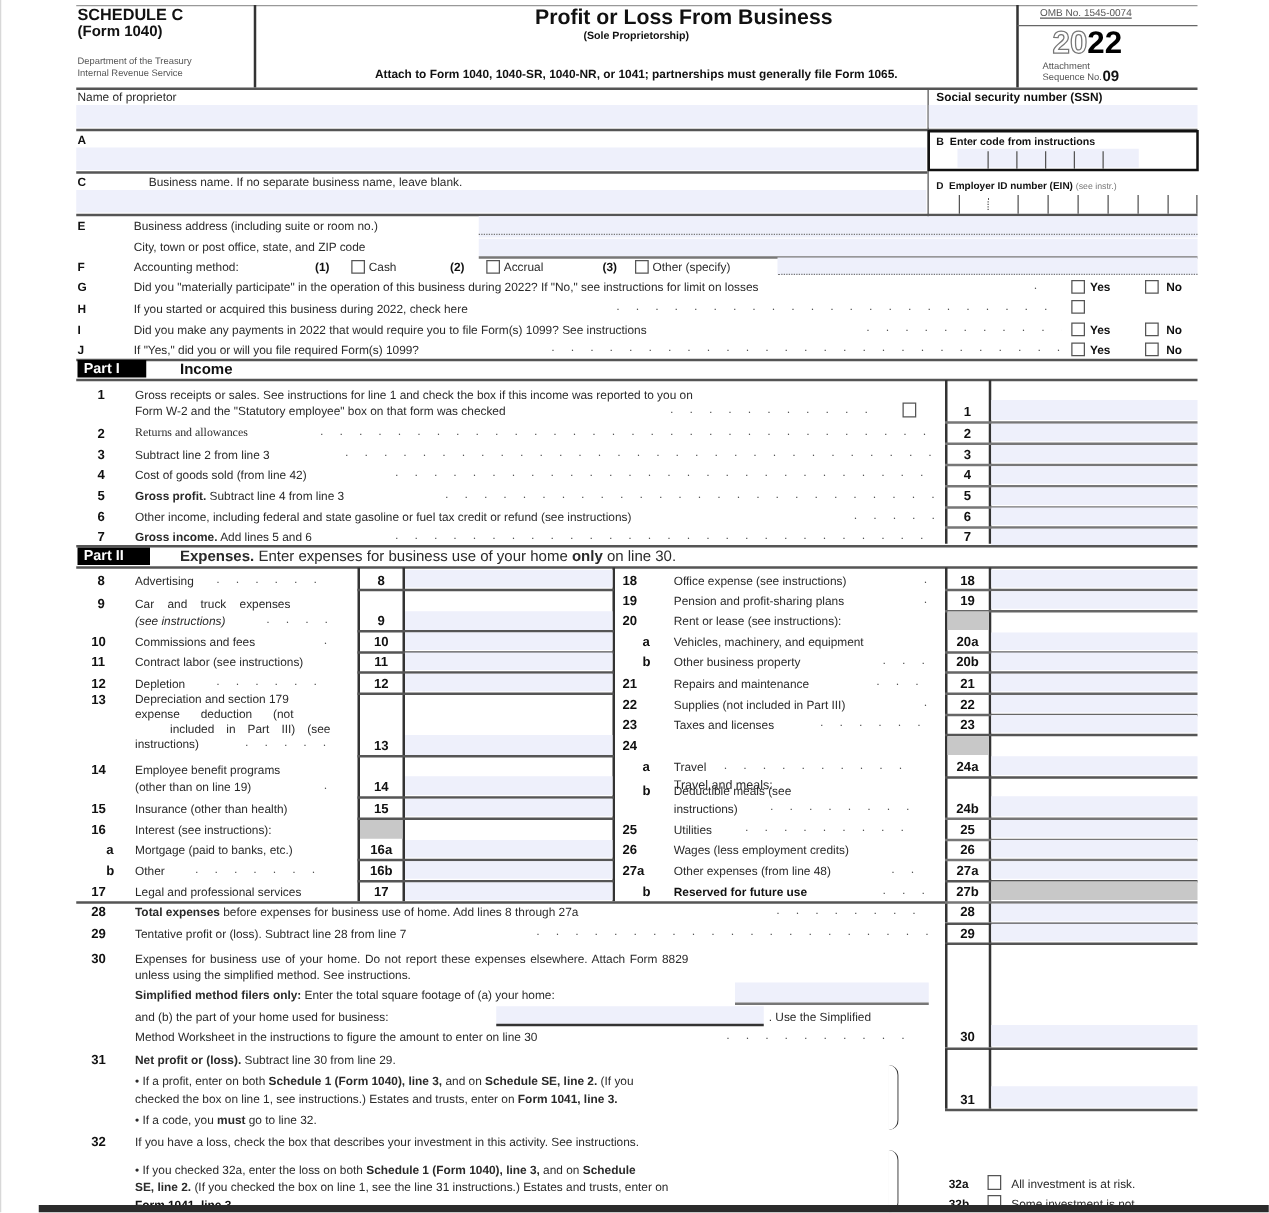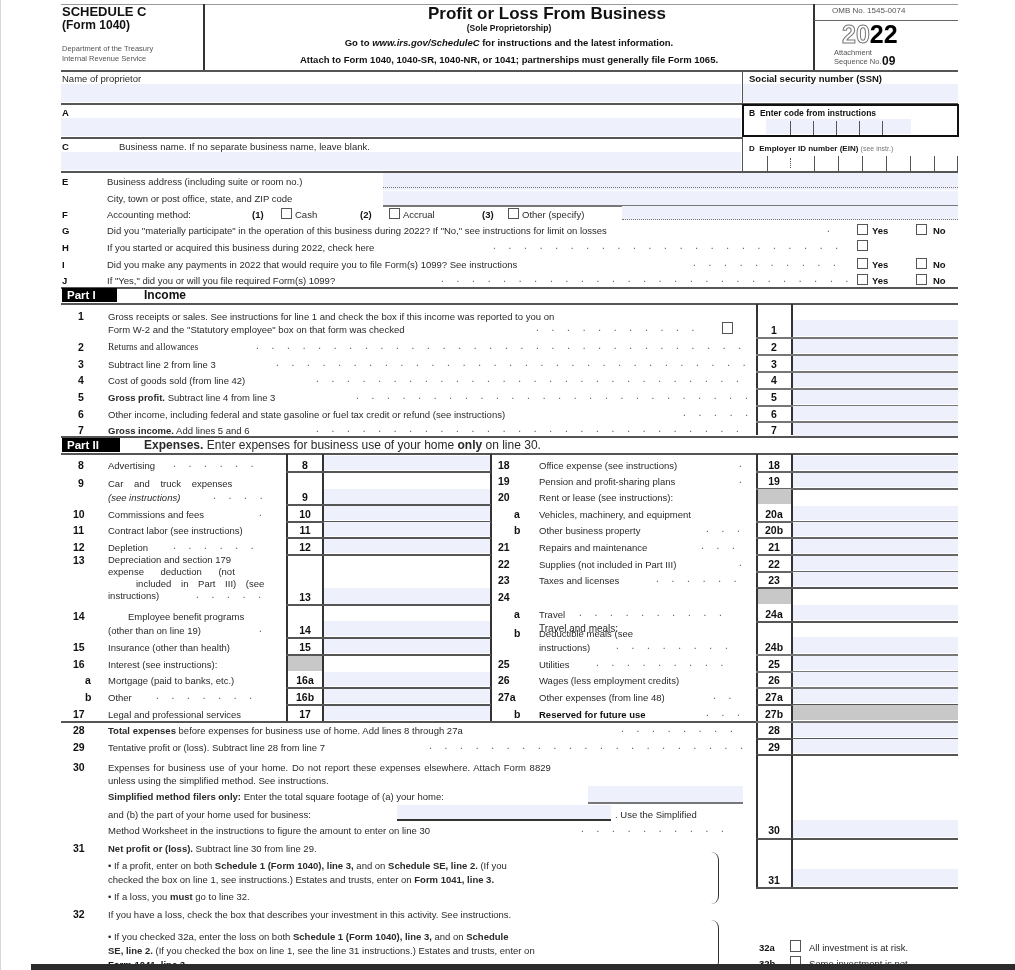--- a/index.html
+++ b/index.html
@@ -30,25 +30,24 @@
 
   <div class="hl" style="left:60px;top:4px;width:897px;border-top:1px solid #999;"></div>
   <div class="t b" style="left:61px;top:5px;font-size:13px;line-height:14px;">SCHEDULE C</div>
   <div class="t b" style="left:61px;top:18px;font-size:12px;line-height:14px;">(Form 1040)</div>
   <div class="t" style="left:61px;top:44px;font-size:7.5px;line-height:9px;color:#555;">Department of the Treasury</div>
   <div class="t" style="left:61px;top:54px;font-size:7.5px;line-height:9px;color:#555;">Internal Revenue Service</div>
   <div class="vl" style="left:202px;top:4px;height:66px;"></div>
 
   <div class="t b" style="left:203px;top:4px;width:686px;text-align:center;font-size:17px;line-height:20px;">Profit or Loss From Business</div>
   <div class="t b" style="left:203px;top:23px;width:610px;text-align:center;font-size:8.5px;line-height:10px;">(Sole Proprietorship)</div>
-  <div class="t b" style="left:203px;top:37px;width:610px;text-align:center;font-size:9.5px;line-height:12px;"><span>Go to </span><i>www.irs.gov/ScheduleC</i><span> for instructions and the latest information.</span></div>
   <div class="t b" style="left:203px;top:54px;width:610px;text-align:center;font-size:9.5px;line-height:12px;">Attach to Form 1040, 1040-SR, 1040-NR, or 1041; partnerships must generally file Form 1065.</div>
   <div class="vl" style="left:812px;top:4px;height:66px;"></div>
 
-  <div class="t" style="left:831px;top:6px;font-size:8px;line-height:10px;color:#555;">OMB No. 1545-0074</div>
+  <div class="t" style="left:831px;top:6px;font-size:8px;line-height:10px;color:#555;text-decoration:underline;">OMB No. 1545-0074</div>
   <div class="hl1" style="left:813px;top:20px;width:144px;"></div>
   <div class="t" style="left:841px;top:21px;font-size:25px;line-height:26px;font-weight:bold;"><span style="color:#fff;-webkit-text-stroke:1px #777;">20</span><span style="color:#000;">22</span></div>
   <div class="t" style="left:833px;top:48px;font-size:7.5px;line-height:9px;color:#555;">Attachment</div>
   <div class="t" style="left:833px;top:57px;font-size:7.5px;line-height:10px;color:#555;">Sequence No.</div>
   <div class="t b" style="left:881px;top:54px;font-size:12px;line-height:14px;">09</div>
 
   <div class="hl" style="left:60px;top:70px;width:897px;"></div>
 
   <div class="t" style="left:61px;top:72px;font-size:9.5px;">Name of proprietor</div>
   <div class="fill" style="left:60px;top:84px;width:680px;height:18px;"></div>
@@ -246,21 +245,21 @@
   <div class="t" style="left:107px;top:554px;font-size:9.5px;line-height:11px;">Depreciation and section 179</div>
   <div class="t" style="left:107px;top:566px;font-size:9.5px;line-height:11px;word-spacing:14px;">expense deduction (not</div>
   <div class="t" style="left:107px;top:578px;font-size:9.5px;line-height:11px;word-spacing:7px;padding-left:28px;">included in Part III) (see</div>
   <div class="t" style="left:107px;top:590px;font-size:9.5px;line-height:11px;">instructions)</div>
   <div class="lead" style="left:195px;top:589px;width:85px;">. . . . .</div>
   <div class="boxnum" style="left:287px;top:591px;width:34px;">13</div>
   <div class="fill" style="left:323px;top:588px;width:166px;height:16px;"></div>
   <div class="hl1" style="left:285px;top:604px;width:205px;border-top:2px solid #555;"></div>
 
   <div class="lnum" style="left:72px;top:610px;">14</div>
-  <div class="t" style="left:107px;top:610px;font-size:9.5px;margin-left:20px;">Employee benefit programs</div>
+  <div class="t" style="left:107px;top:610px;font-size:9.5px;">Employee benefit programs</div>
   <div class="t" style="left:107px;top:624px;font-size:9.5px;">(other than on line 19)</div>
   <div class="lead" style="left:258px;top:623px;width:22px;">.</div>
   <div class="boxnum" style="left:287px;top:624px;width:34px;">14</div>
   <div class="fill" style="left:323px;top:621px;width:166px;height:15px;"></div>
   <div class="hl1" style="left:285px;top:637px;width:205px;border-top:2px solid #555;"></div>
 
   <div class="lnum" style="left:72px;top:641px;">15</div>
   <div class="t" style="left:107px;top:641px;font-size:9.5px;">Insurance (other than health)</div>
   <div class="boxnum" style="left:287px;top:641px;width:34px;">15</div>
   <div class="fill" style="left:323px;top:639px;width:166px;height:14px;"></div>
@@ -421,21 +420,21 @@
   <div class="boxnum" style="left:756px;top:824px;width:34px;">30</div>
   <div class="fill" style="left:792px;top:820px;width:165px;height:17px;"></div>
   <div class="hl" style="left:755px;top:838px;width:202px;"></div>
 
   <div class="vl" style="left:755px;top:839px;height:48px;"></div>
   <div class="vl" style="left:790px;top:839px;height:48px;"></div>
   <div class="lnum" style="left:72px;top:842px;">31</div>
   <div class="t" style="left:107px;top:842px;font-size:9.5px;"><b>Net profit or (loss).</b><span> Subtract line 30 from line 29.</span></div>
   <div class="t" style="left:107px;top:859px;font-size:9.5px;"><span>• If a profit, enter on both </span><b>Schedule 1 (Form 1040), line 3,</b><span> and on </span><b>Schedule SE, line 2.</b><span> (If you</span></div>
   <div class="t" style="left:107px;top:873px;font-size:9.5px;"><span>checked the box on line 1, see instructions.) Estates and trusts, enter on </span><b>Form 1041, line 3.</b></div>
-  <div class="t" style="left:107px;top:890px;font-size:9.5px;"><span>• If a loss, you </span><b>must</b><span> go to line 32.</span></div>
+  <div class="t" style="left:107px;top:890px;font-size:9.5px;"><span>• If a code, you </span><b>must</b><span> go to line 32.</span></div>
   <div class="brace" style="left:710px;top:852px;height:52px;"></div>
   <div class="boxnum" style="left:756px;top:874px;width:34px;">31</div>
   <div class="fill" style="left:792px;top:869px;width:165px;height:17px;"></div>
   <div class="hl" style="left:755px;top:887px;width:202px;"></div>
 
   <div class="lnum" style="left:72px;top:908px;">32</div>
   <div class="t" style="left:107px;top:908px;font-size:9.5px;">If you have a loss, check the box that describes your investment in this activity. See instructions.</div>
   <div class="t" style="left:107px;top:930px;font-size:9.5px;"><span>• If you checked 32a, enter the loss on both </span><b>Schedule 1 (Form 1040), line 3,</b><span> and on </span><b>Schedule</b></div>
   <div class="t" style="left:107px;top:944px;font-size:9.5px;"><b>SE, line 2.</b><span> (If you checked the box on line 1, see the line 31 instructions.) Estates and trusts, enter on</span></div>
   <div class="t b" style="left:107px;top:958px;font-size:9.5px;">Form 1041, line 3.</div>

